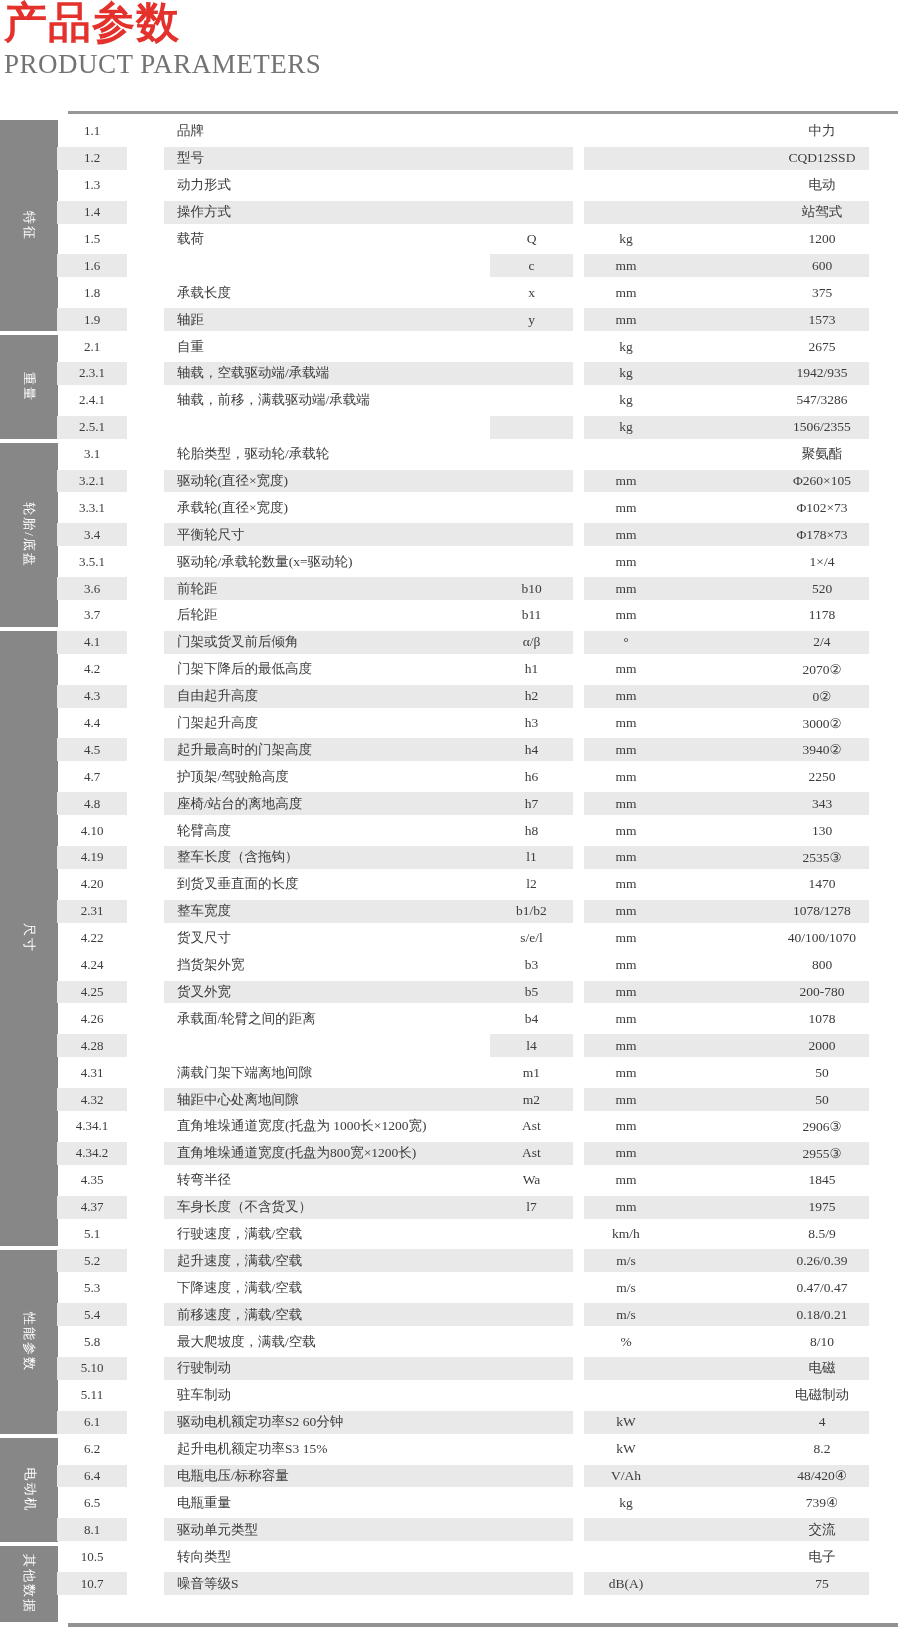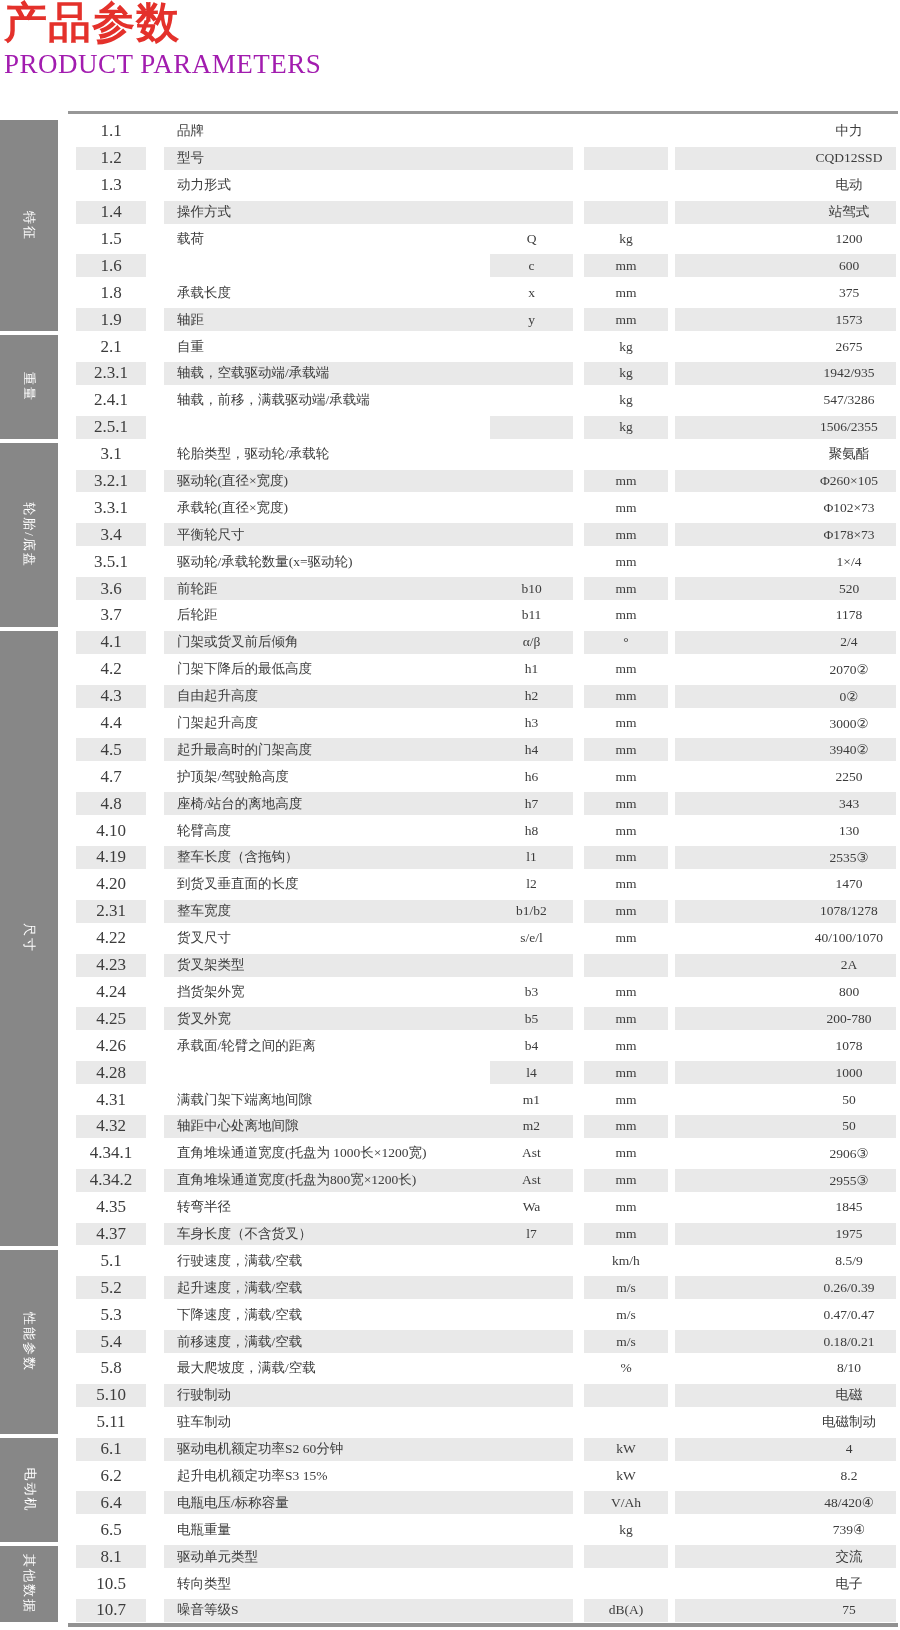--- a/index.html
+++ b/index.html
@@ -6,39 +6,39 @@
   .page{
     position:relative;width:900px;height:1630px;background:#ffffff;overflow:hidden;
     font-family:Liberation Serif, serif;color:#3c3c3c;padding-left:20px;
   }
   .title-cn{
     position:absolute;left:4px;top:-4px;height:54px;line-height:54px;
     font-size:43px;font-weight:bold;color:#e4312b;letter-spacing:1px;
   }
   .title-en{
     position:absolute;left:4px;top:48px;height:32px;line-height:32px;
-    font-size:27px;font-weight:400;color:#a21caf;letter-spacing:0.5px;
+    font-size:27px;font-weight:400;color:#737373;letter-spacing:0.5px;
   }
   .rule-top{position:absolute;left:68px;top:111px;width:830px;height:3px;background:#979797;}
   .rule-bottom{position:absolute;left:68px;top:1623px;width:830px;height:4px;background:#929292;}
 
   
   #rows{position:absolute;left:0;top:118px;width:900px;}
   .row{position:relative;height:26.9px;}
   .cell{
     position:absolute;top:2px;bottom:2px;
     display:flex;align-items:center;justify-content:center;
     font-size:13.5px;color:#3c3c3c;white-space:nowrap;
   }
   .row.striped .cell{background:#e9e9e9;}
-  .c-no   {left:76px;  width:70px;  font-size:17px;}
+  .c-no   {left:57px;  width:70px;  font-size:13px;}
   .c-name {left:164px; width:326px; justify-content:flex-start;padding-left:13px;box-sizing:border-box;}
   .c-sym  {left:490px; width:83px;}
   .c-unit {left:584px; width:84px;}
-  .c-val  {left:675px; width:221px; padding-left:127px;box-sizing:border-box;}
+  .c-val  {left:648px; width:221px; padding-left:127px;box-sizing:border-box;}
 
   
   .side-block{
     position:absolute;left:0;width:58px;background:#878787;
     display:flex;align-items:center;justify-content:center;overflow:hidden;
   }
   .side-label{
     transform:rotate(90deg);transform-origin:center;
     color:#ffffff;font-size:13px;letter-spacing:2px;white-space:nowrap;font-weight:400;
   }
@@ -282,27 +282,20 @@
         <div class="cell c-unit">mm</div>
         <div class="cell c-val">1078/1278</div>
       </div>
       <div class="row">
         <div class="cell c-no">4.22</div>
         <div class="cell c-name">货叉尺寸</div>
         <div class="cell c-sym">s/e/l</div>
         <div class="cell c-unit">mm</div>
         <div class="cell c-val">40/100/1070</div>
       </div>
-      <div class="row striped">
-        <div class="cell c-no">4.23</div>
-        <div class="cell c-name">货叉架类型</div>
-        <div class="cell c-sym"></div>
-        <div class="cell c-unit"></div>
-        <div class="cell c-val">2A</div>
-      </div>
       <div class="row">
         <div class="cell c-no">4.24</div>
         <div class="cell c-name">挡货架外宽</div>
         <div class="cell c-sym">b3</div>
         <div class="cell c-unit">mm</div>
         <div class="cell c-val">800</div>
       </div>
       <div class="row striped">
         <div class="cell c-no">4.25</div>
         <div class="cell c-name">货叉外宽</div>
@@ -314,21 +307,21 @@
         <div class="cell c-no">4.26</div>
         <div class="cell c-name">承载面/轮臂之间的距离</div>
         <div class="cell c-sym">b4</div>
         <div class="cell c-unit">mm</div>
         <div class="cell c-val">1078</div>
       </div>
       <div class="row striped">
         <div class="cell c-no">4.28</div>
         <div class="cell c-sym">l4</div>
         <div class="cell c-unit">mm</div>
-        <div class="cell c-val">1000</div>
+        <div class="cell c-val">2000</div>
       </div>
       <div class="row">
         <div class="cell c-no">4.31</div>
         <div class="cell c-name">满载门架下端离地间隙</div>
         <div class="cell c-sym">m1</div>
         <div class="cell c-unit">mm</div>
         <div class="cell c-val">50</div>
       </div>
       <div class="row striped">
         <div class="cell c-no">4.32</div>

